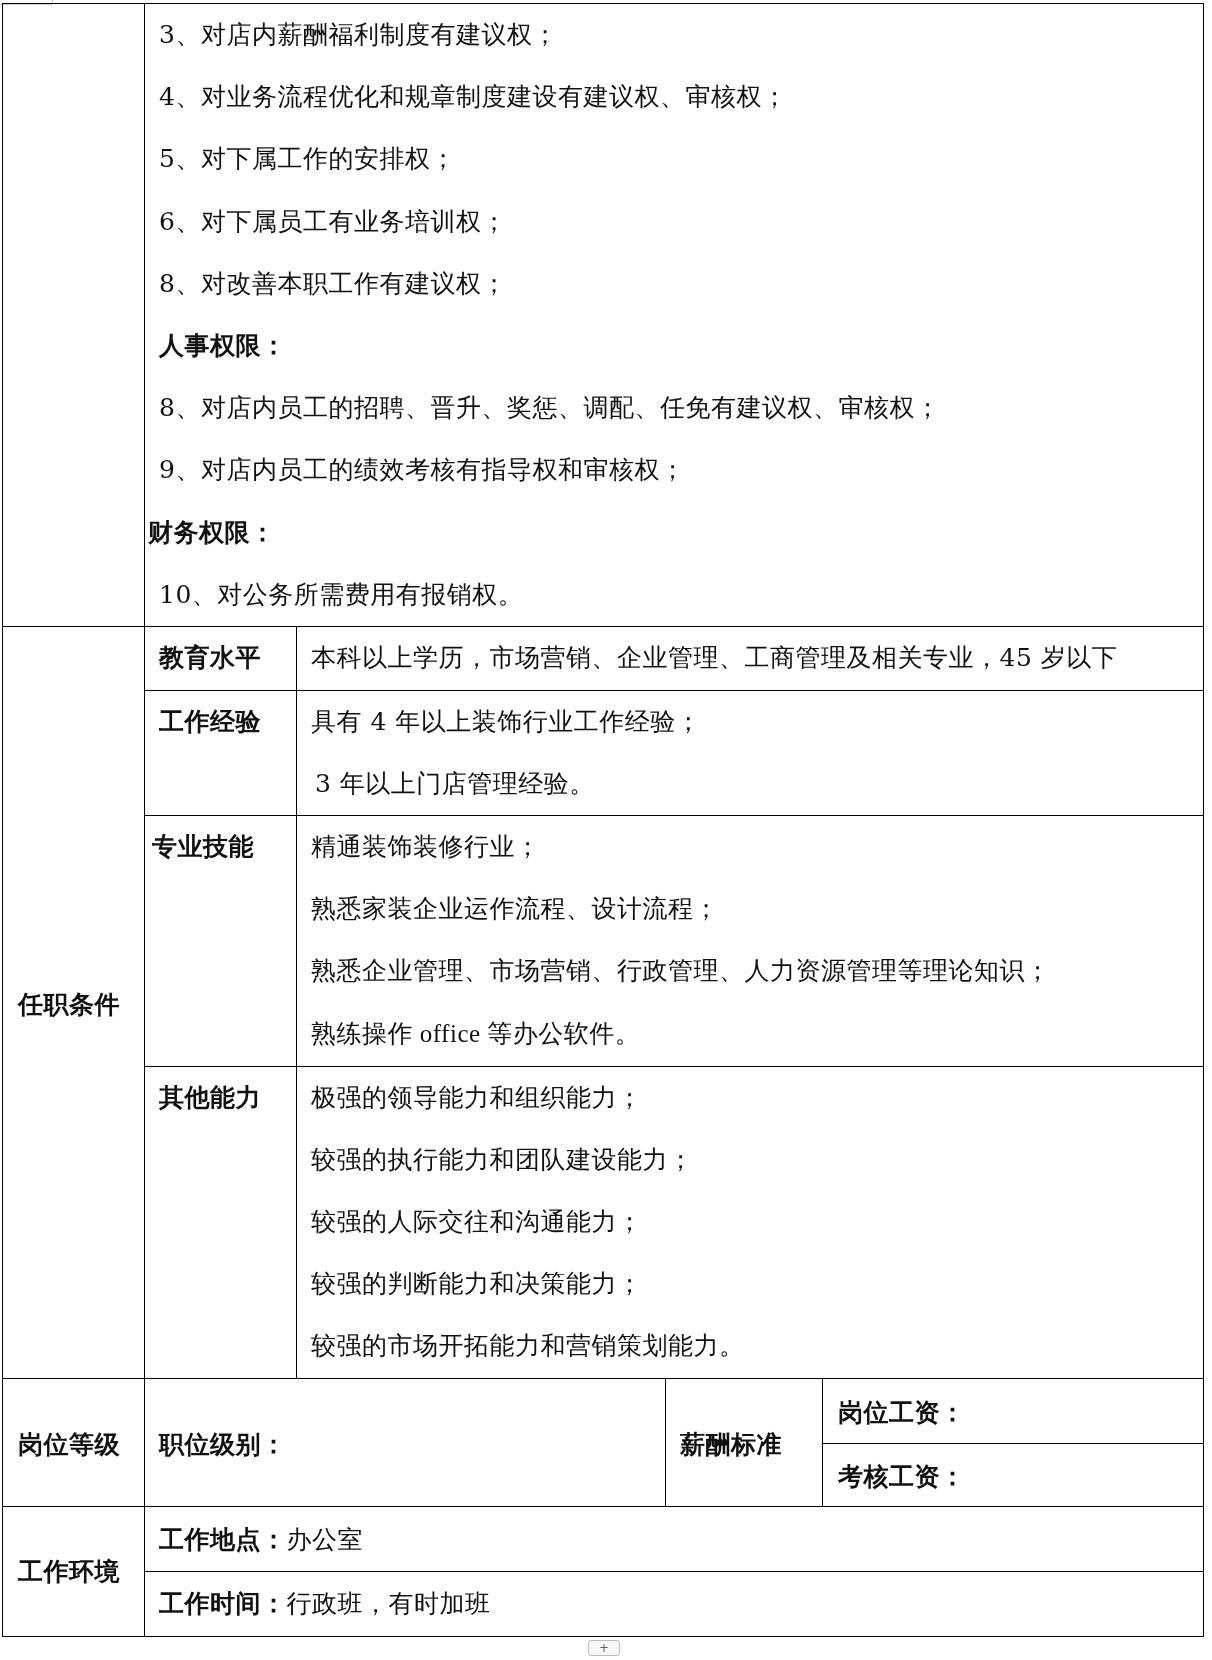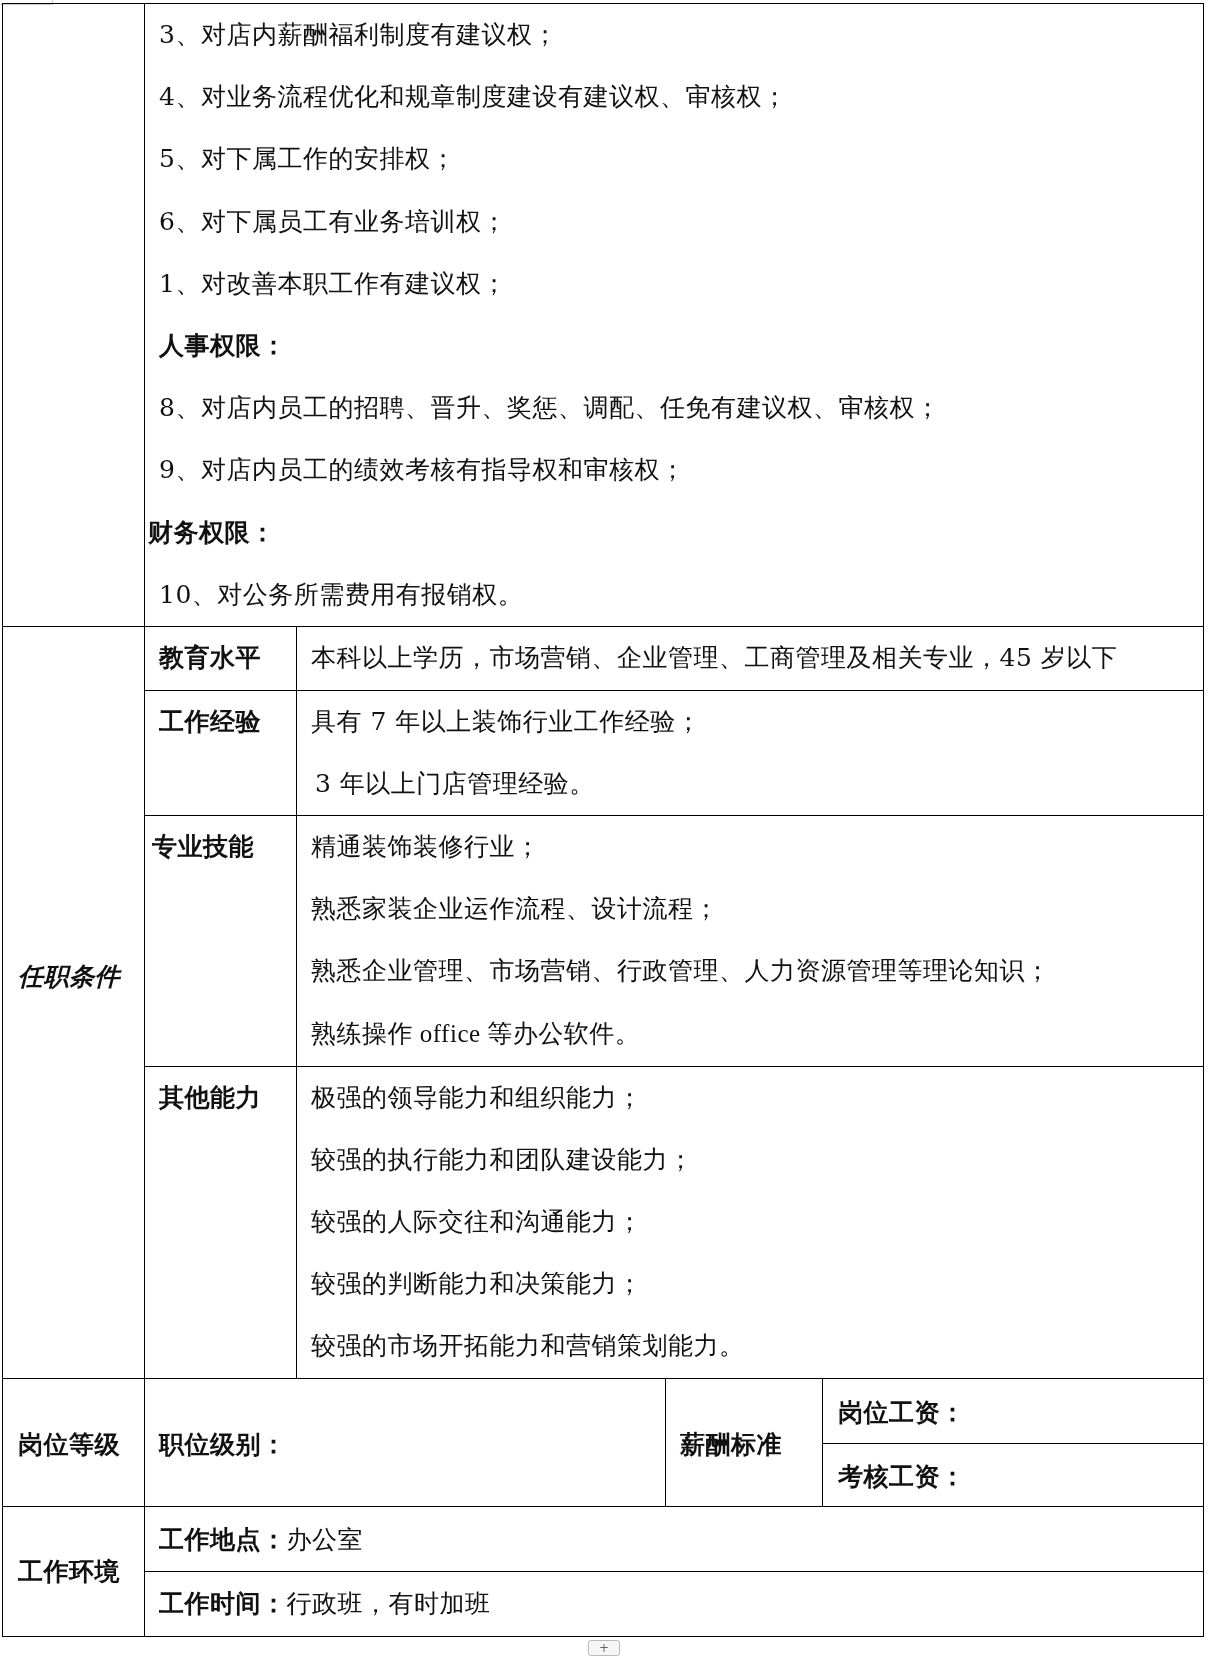--- a/index.html
+++ b/index.html
@@ -44,36 +44,36 @@
   <div class="hl" style="left:2px; top:1506px; width:1202px;"></div>
 
   <div class="hl" style="left:144px; top:1571px; width:1060px;"></div>
 </div>
 
 <div>
   <div class="t" style="left:159px; top:20px;">3、对店内薪酬福利制度有建议权；</div>
   <div class="t" style="left:159px; top:82px;">4、对业务流程优化和规章制度建设有建议权、审核权；</div>
   <div class="t" style="left:159px; top:144px;">5、对下属工作的安排权；</div>
   <div class="t" style="left:159px; top:207px;">6、对下属员工有业务培训权；</div>
-  <div class="t" style="left:159px; top:269px;">1、对改善本职工作有建议权；</div>
+  <div class="t" style="left:159px; top:269px;">8、对改善本职工作有建议权；</div>
   <div class="t b" style="left:159px; top:331px;">人事权限：</div>
   <div class="t" style="left:159px; top:393px;">8、对店内员工的招聘、晋升、奖惩、调配、任免有建议权、审核权；</div>
   <div class="t" style="left:159px; top:455px;">9、对店内员工的绩效考核有指导权和审核权；</div>
   <div class="t b" style="left:148px; top:518px;">财务权限：</div>
   <div class="t" style="left:159px; top:580px;text-align:center;">10、对公务所需费用有报销权。</div>
 </div>
 
 <div>
-  <div class="t b" style="left:18px; top:962px;font-style:italic;">任职条件</div>
+  <div class="t b" style="left:18px; top:990px;">任职条件</div>
 
   <div class="t b" style="left:159px; top:643px;">教育水平</div>
   <div class="t" style="left:311px; top:643px;">本科以上学历，市场营销、企业管理、工商管理及相关专业，45 岁以下</div>
 
   <div class="t b" style="left:159px; top:707px;">工作经验</div>
-  <div class="t" style="left:311px; top:707px;">具有 7 年以上装饰行业工作经验；</div>
+  <div class="t" style="left:311px; top:707px;">具有 4 年以上装饰行业工作经验；</div>
   <div class="t" style="left:315px; top:769px;">3 年以上门店管理经验。</div>
 
   <div class="t b" style="left:152px; top:832px;">专业技能</div>
   <div class="t" style="left:311px; top:832px;">精通装饰装修行业；</div>
   <div class="t" style="left:311px; top:894px;">熟悉家装企业运作流程、设计流程；</div>
   <div class="t" style="left:311px; top:956px;">熟悉企业管理、市场营销、行政管理、人力资源管理等理论知识；</div>
   <div class="t" style="left:311px; top:1019px;font-family:Liberation Serif, serif;">熟练操作 office 等办公软件。</div>
 
   <div class="t b" style="left:159px; top:1083px;">其他能力</div>
   <div class="t" style="left:311px; top:1083px;">极强的领导能力和组织能力；</div>

